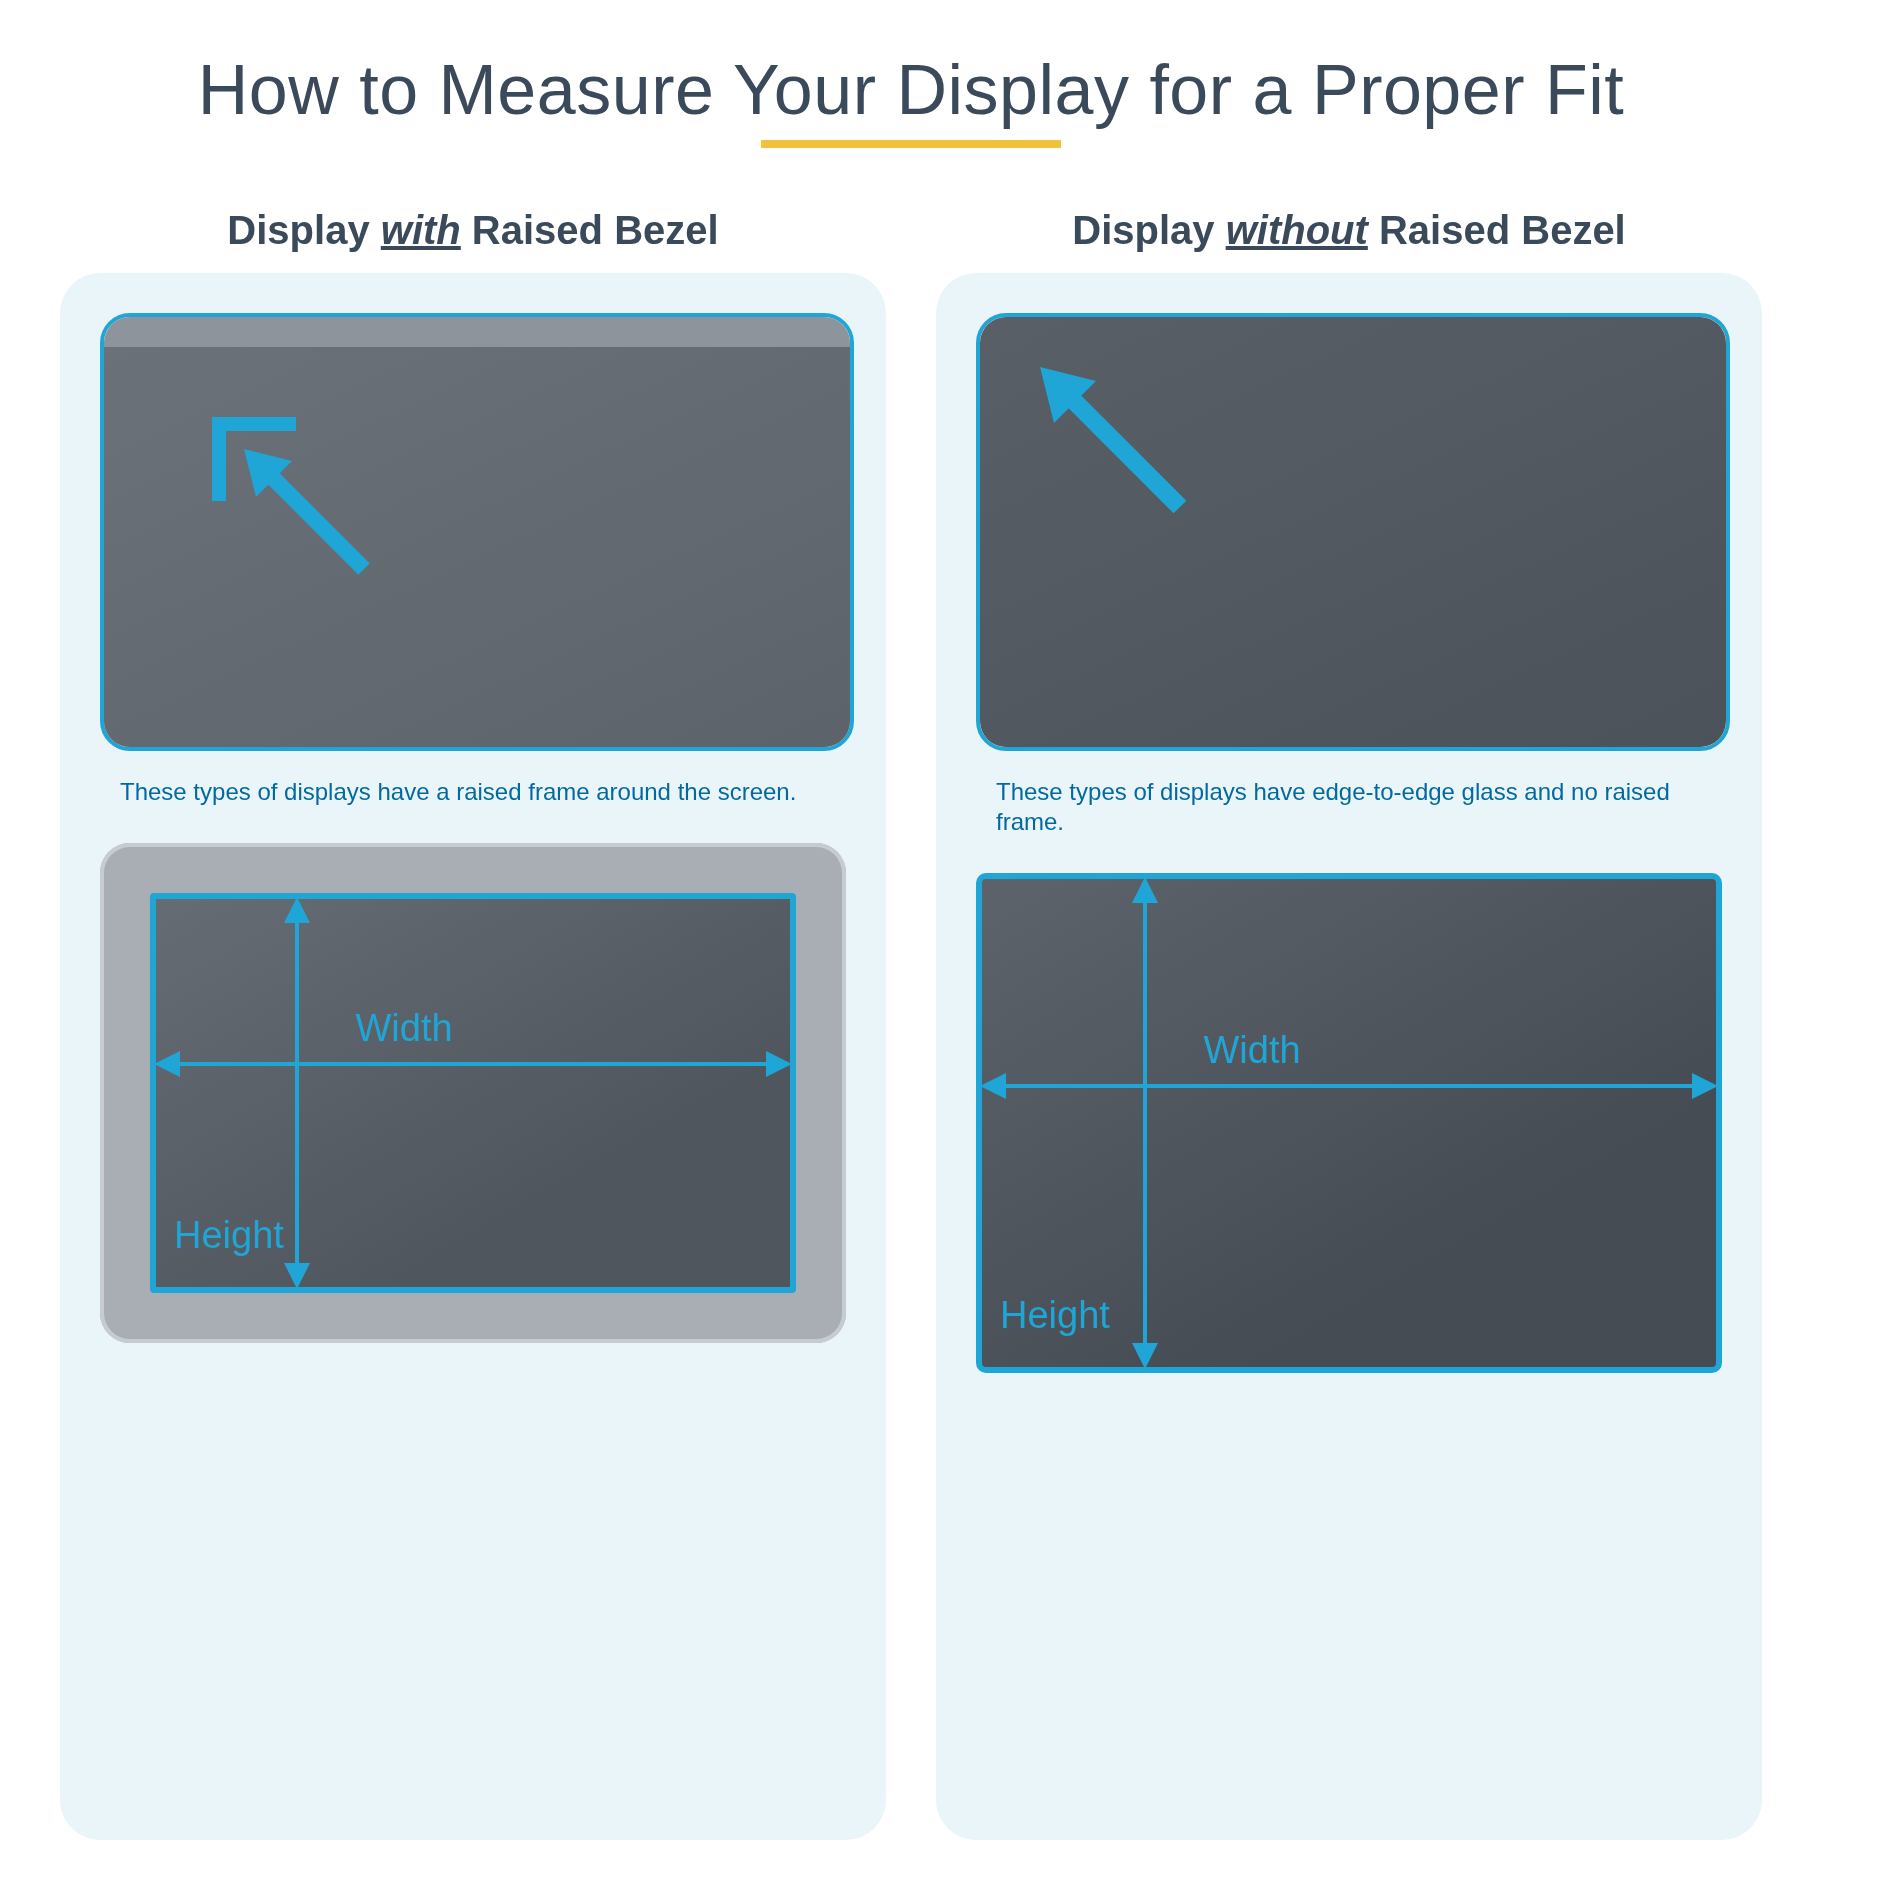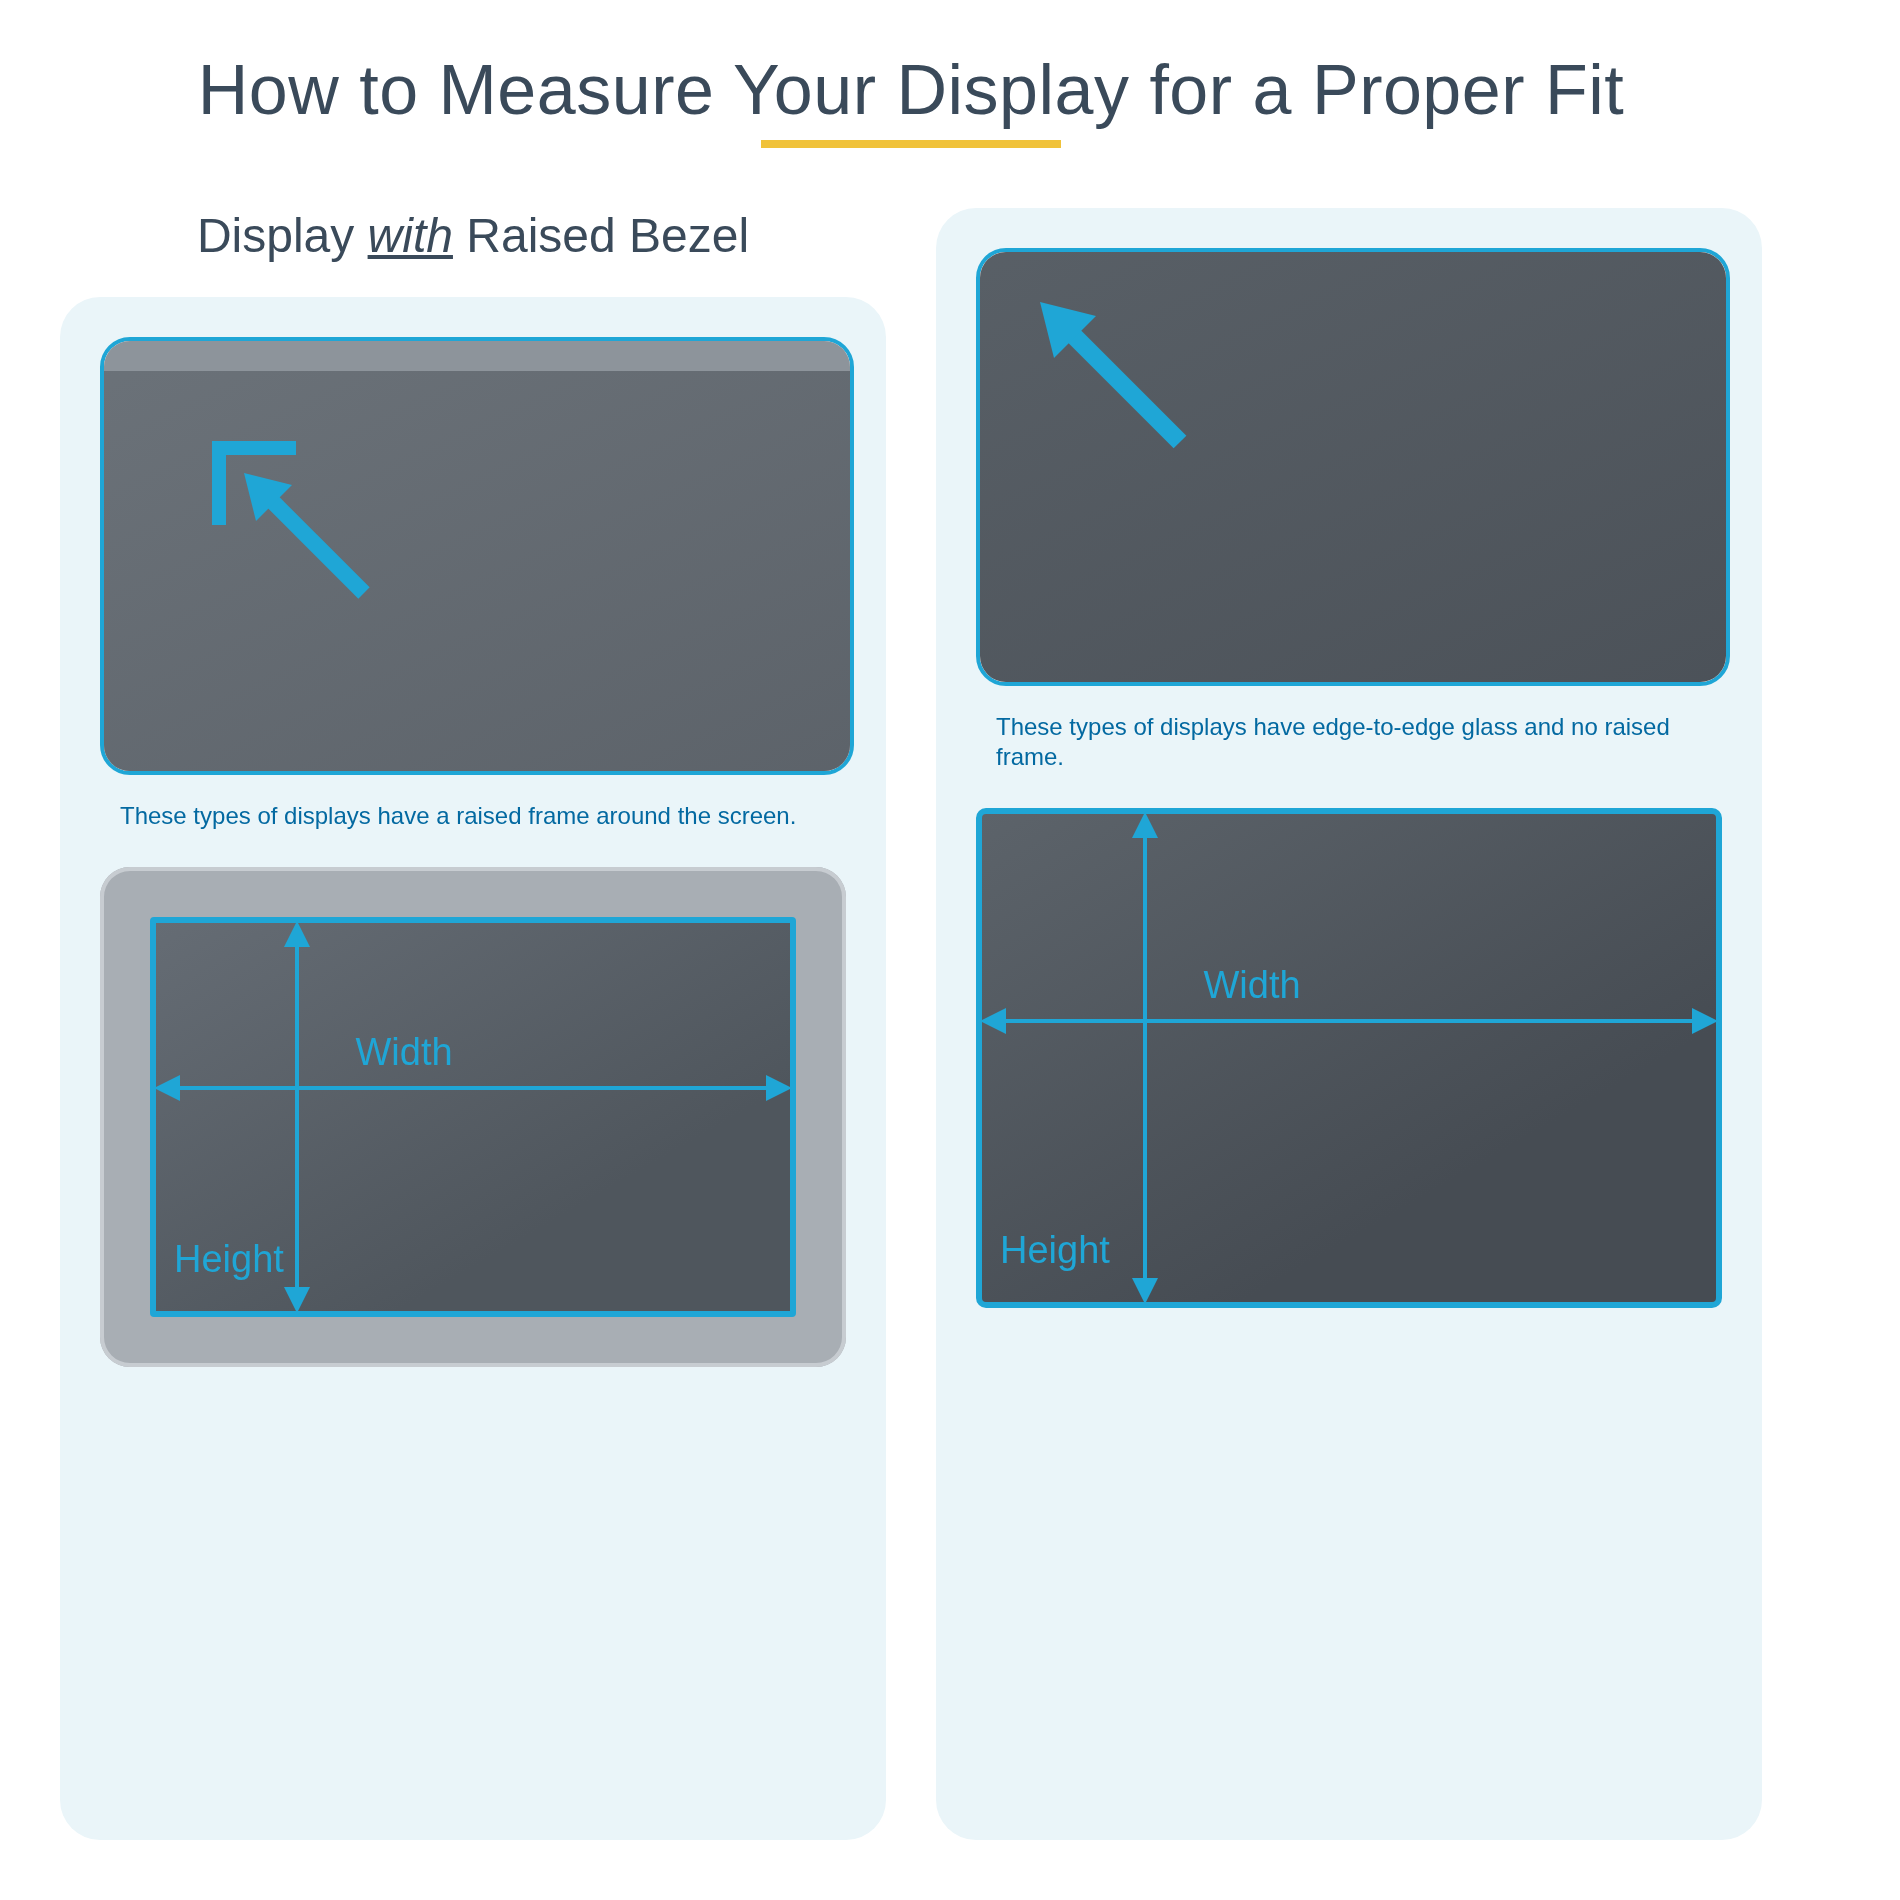--- a/index.html
+++ b/index.html
@@ -39,24 +39,24 @@
     gap: 50px;
     justify-content: center;
   }
   .col {
     width: 850px;
     display: flex;
     flex-direction: column;
     align-items: center;
   }
   .col-title {
-    font-size: 48px;
-    font-weight: 400;
+    font-size: 40px;
+    font-weight: 700;
     color: #3a4a5a;
-    margin-bottom: 34px;
+    margin-bottom: 20px;
     text-align: center;
   }
   .emph {
     font-style: italic;
     text-decoration: underline;
   }
   .card {
     width: 100%;
     background: #eaf5f9;
     border-radius: 40px;
@@ -252,20 +252,23 @@
               <div class="dim-label" style="left:18px; bottom:30px;">Height</div>
             </div>
           </div>
         </div>
 
 
       </div>
     </div>
 
     <div class="col">
+      <div class="col-title">
+        <span>Display </span><span class="emph">without</span><span> Raised Bezel</span>
+      </div>
       <div class="card">
 
         <div class="illus-top">
           <div class="nb-outer">
             <div class="nb-glass"></div>
             <div class="nb-inner-border"></div>
 
           </div>
           <div class="arrow-diagonal" style="left:60px; top:50px;">
             <svg width="160" height="160" viewBox="0 0 160 160">

